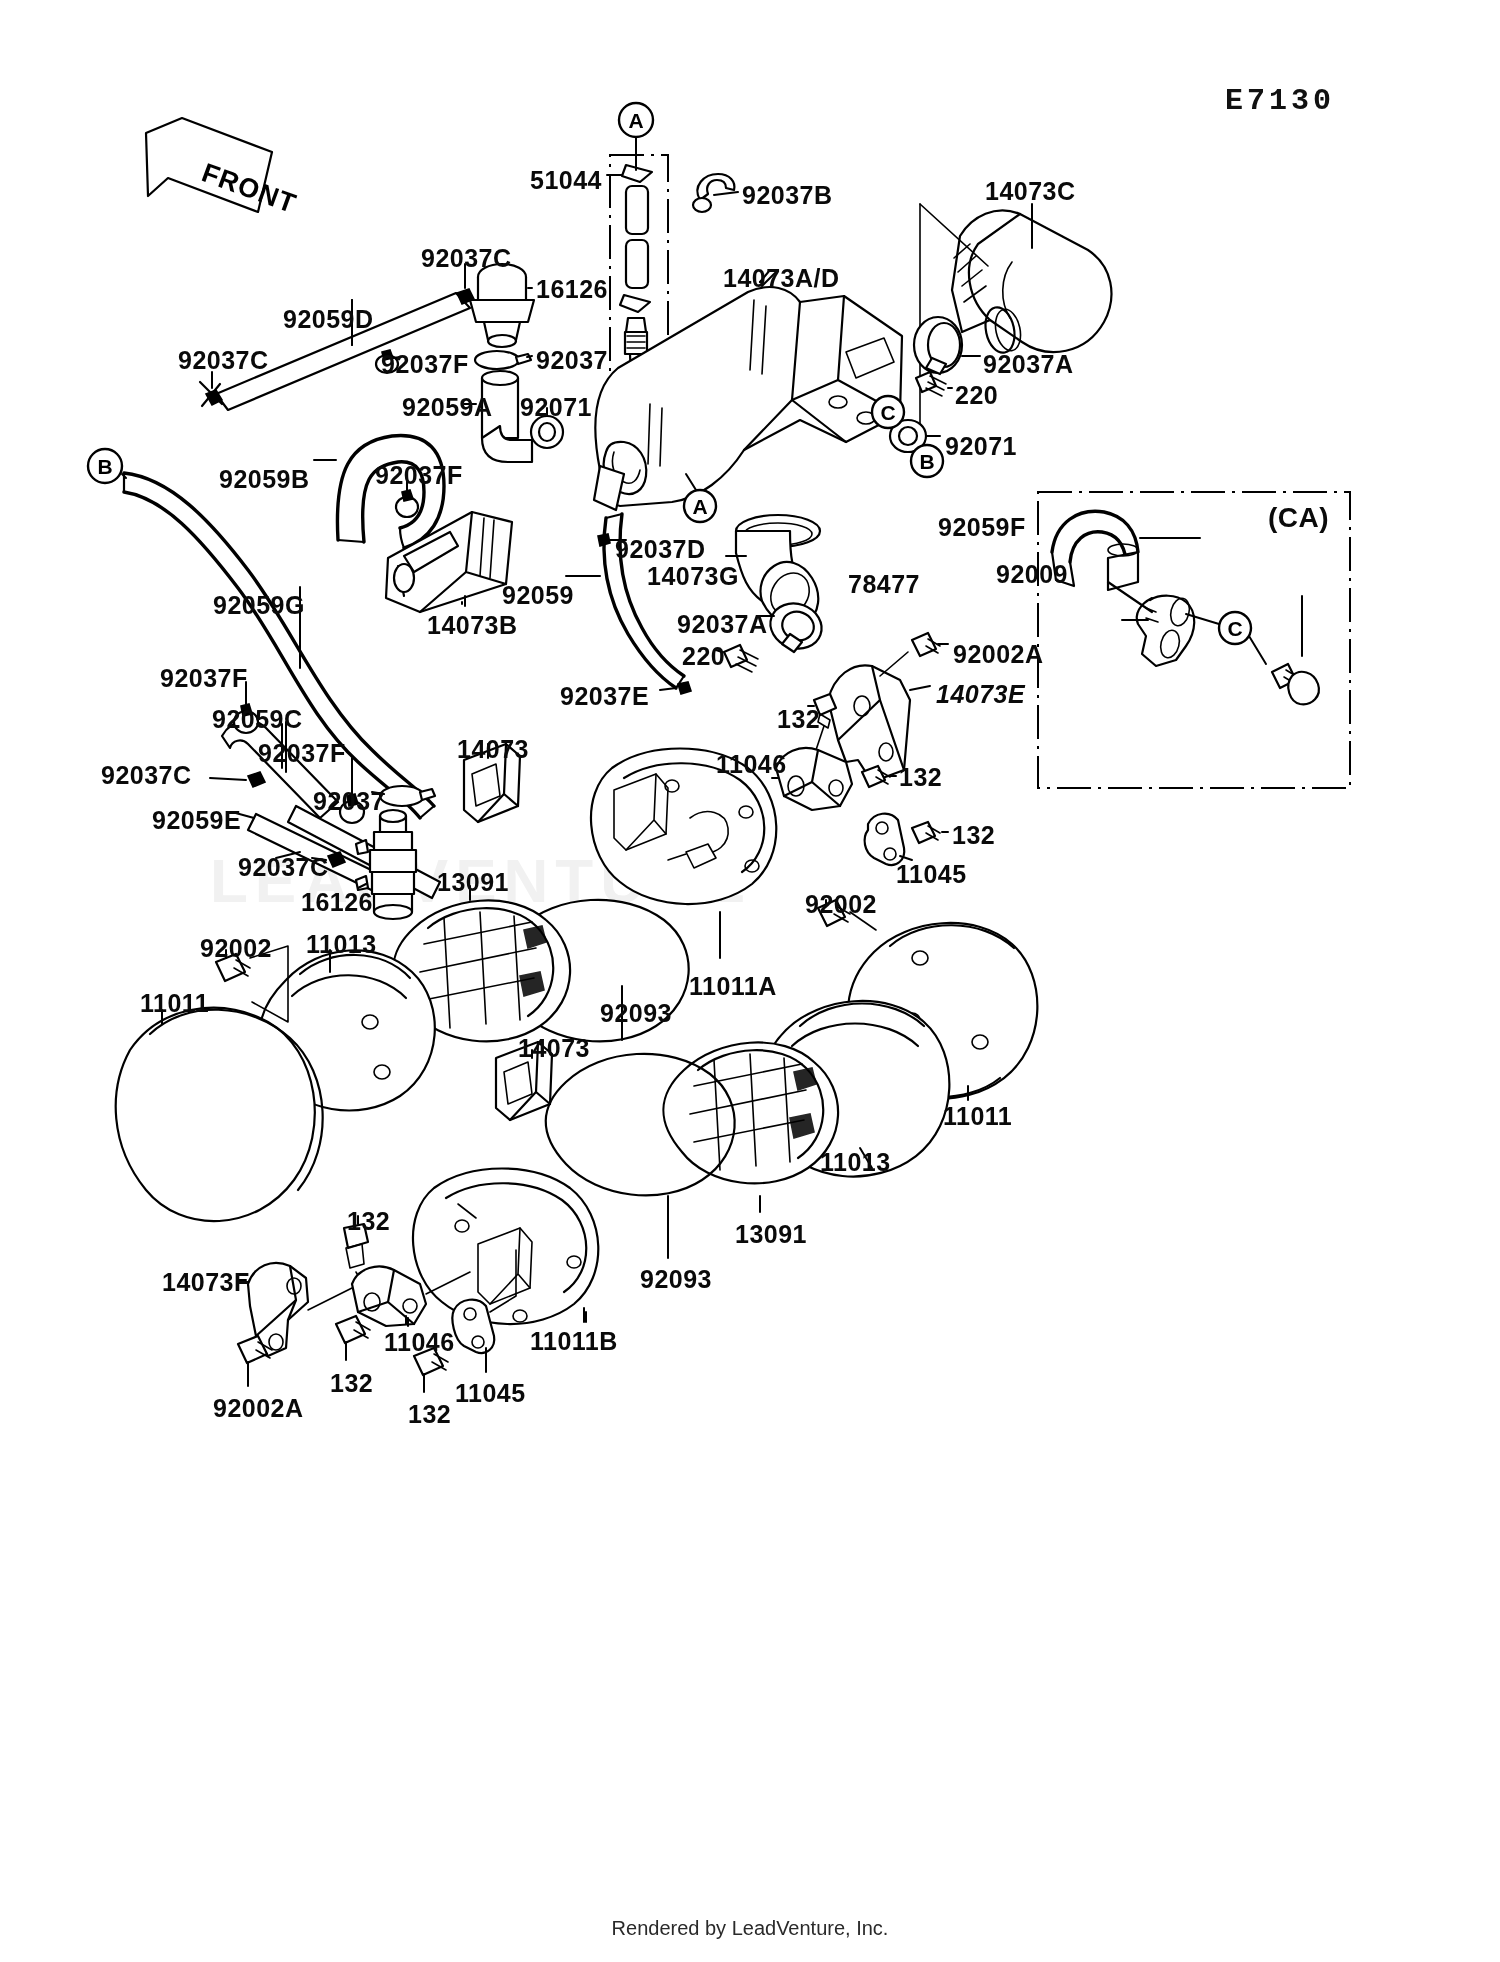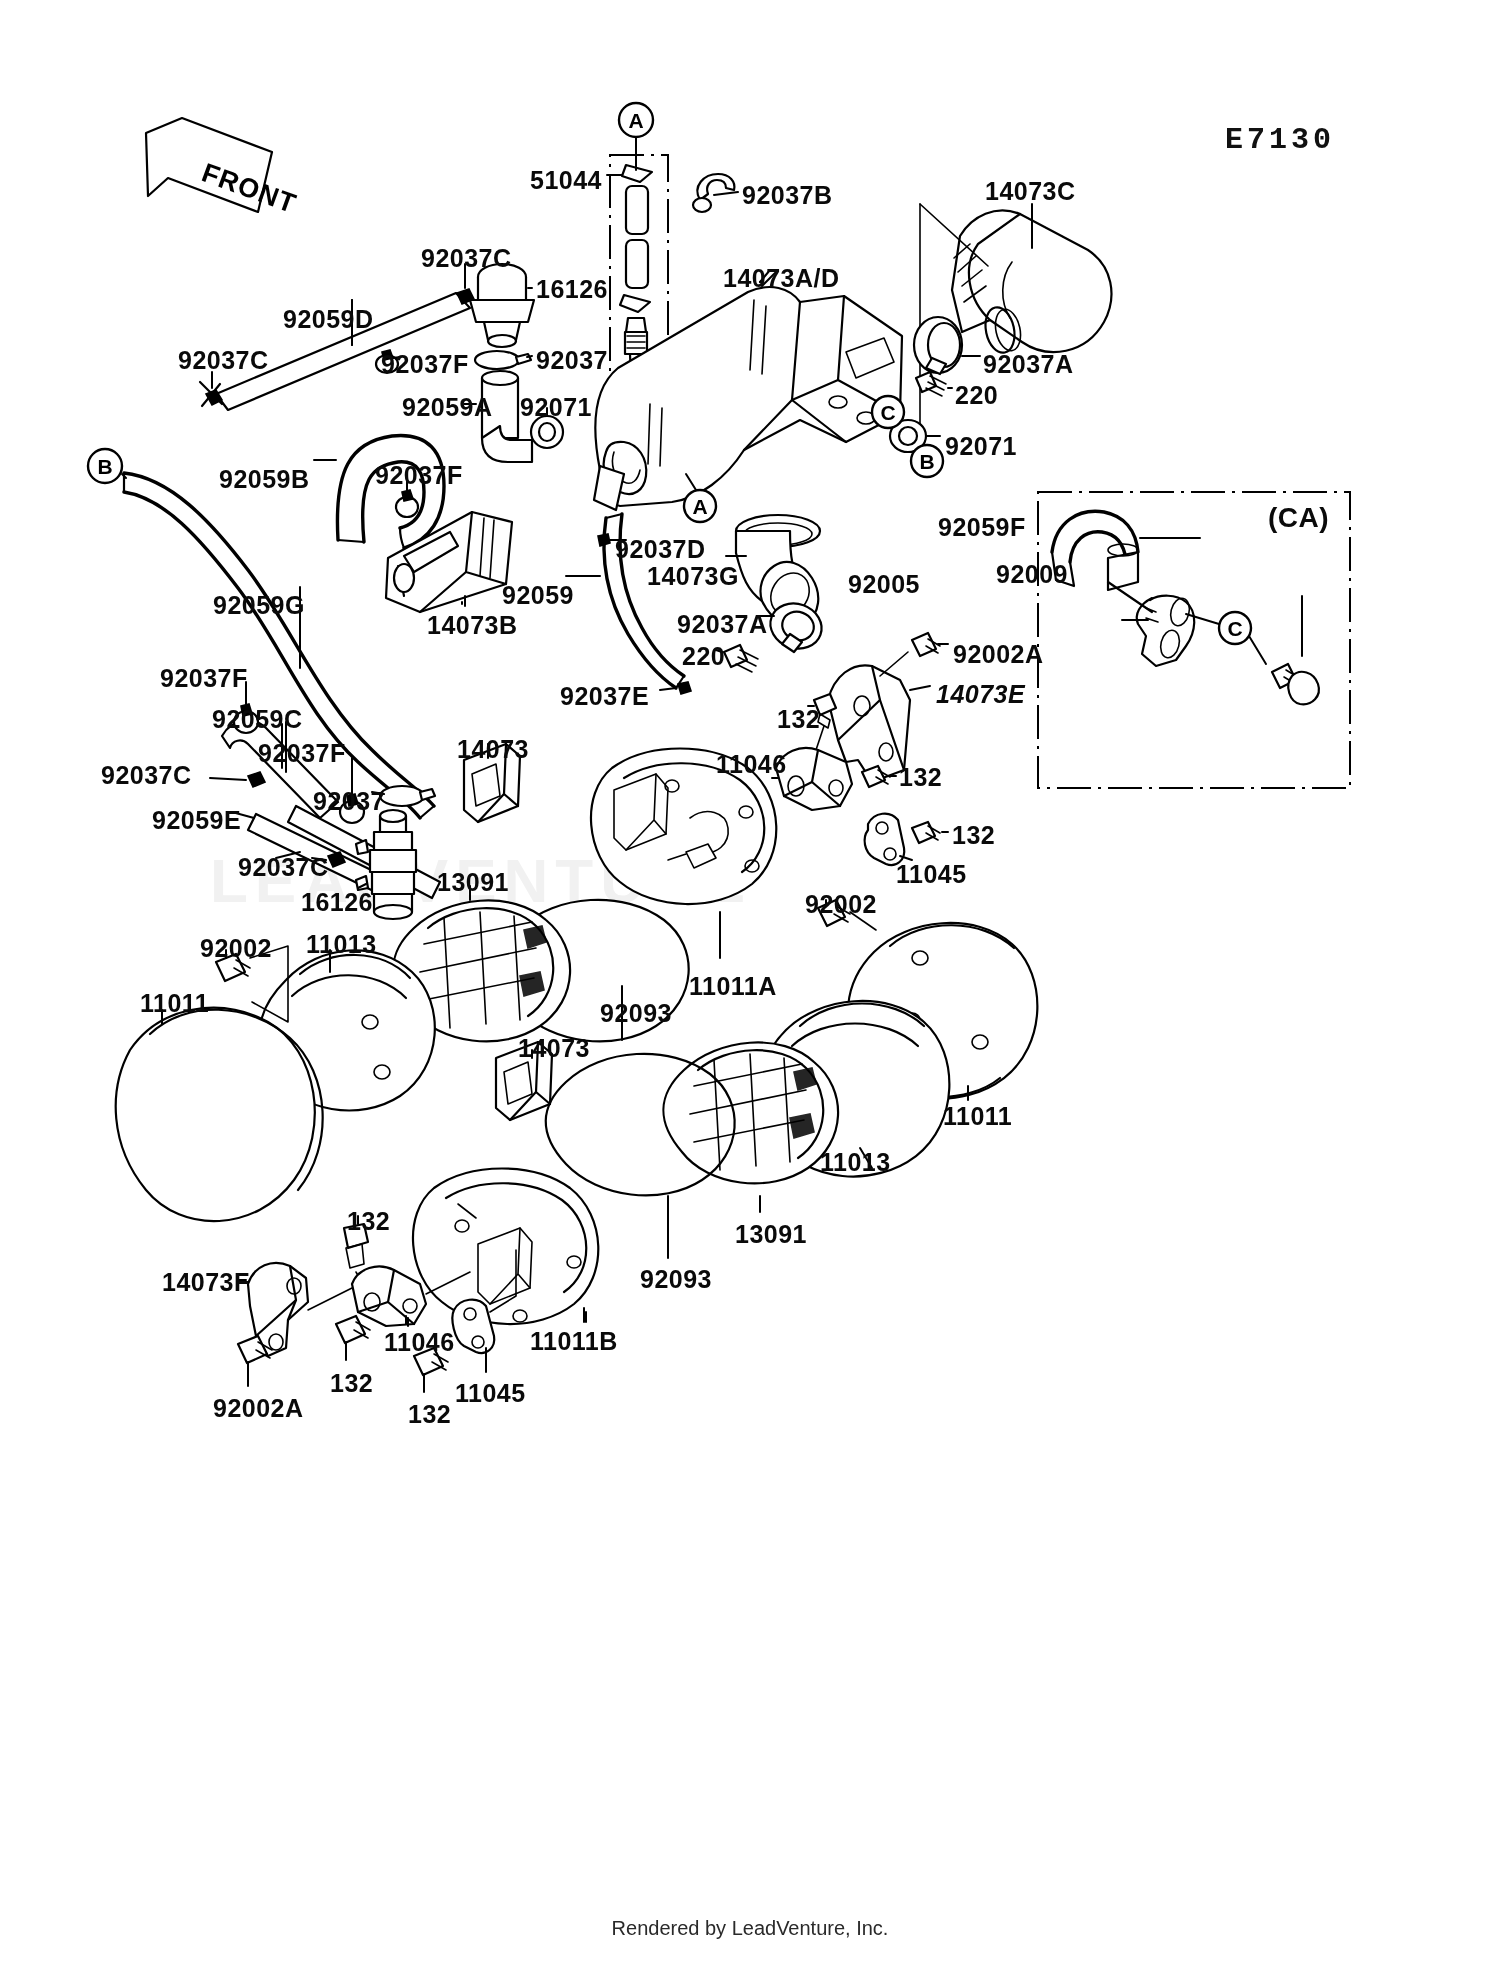--- a/index.html
+++ b/index.html
@@ -21,21 +21,20 @@
     color:#0a0a0a;
     line-height:1;
   }
   .code{
     position:absolute;
     font-family:"Liberation Mono", monospace;
     font-size:30px;
     font-weight:700;
     letter-spacing:4px;
     color:#111;
-    margin-top:39px;
   }
   .footer{
     position:absolute;
     left:0;right:0;
     bottom:22px;
     text-align:center;
     font-family:"Liberation Sans", sans-serif;
     font-size:20px;
     color:#2a2a2a;
   }
@@ -629,21 +628,21 @@
   <div class="lbl" style="left:983px;top:352px;">92037A</div>
   <div class="lbl" style="left:955px;top:383px;">220</div>
   <div class="lbl" style="left:402px;top:395px;">92059A</div>
   <div class="lbl" style="left:520px;top:395px;">92071</div>
   <div class="lbl" style="left:945px;top:434px;">92071</div>
   <div class="lbl" style="left:219px;top:467px;">92059B</div>
   <div class="lbl" style="left:375px;top:463px;">92037F</div>
   <div class="lbl" style="left:938px;top:507px;margin-top:8px;">92059F</div>
   <div class="lbl" style="left:615px;top:537px;">92037D</div>
   <div class="lbl" style="left:647px;top:564px;">14073G</div>
-  <div class="lbl" style="left:848px;top:572px;">92005</div>
+  <div class="lbl" style="left:848px;top:572px;">78477</div>
   <div class="lbl" style="left:996px;top:562px;">92009</div>
   <div class="lbl" style="left:502px;top:583px;">92059</div>
   <div class="lbl" style="left:213px;top:593px;">92059G</div>
   <div class="lbl" style="left:427px;top:613px;">14073B</div>
   <div class="lbl" style="left:677px;top:612px;">92037A</div>
   <div class="lbl" style="left:682px;top:644px;">220</div>
   <div class="lbl" style="left:953px;top:642px;">92002A</div>
   <div class="lbl" style="left:560px;top:684px;">92037E</div>
   <div class="lbl" style="left:936px;top:682px;font-style:italic;">14073E</div>
   <div class="lbl" style="left:160px;top:666px;">92037F</div>

